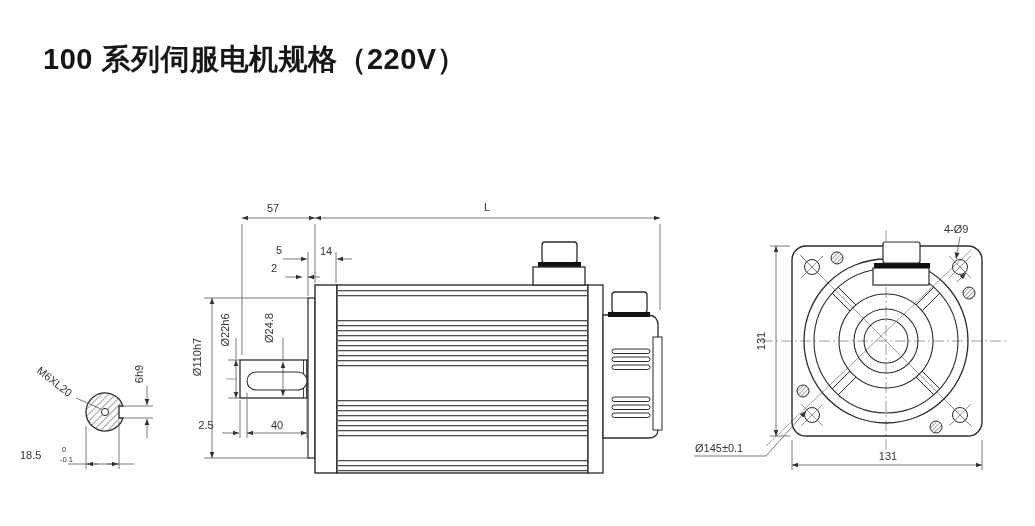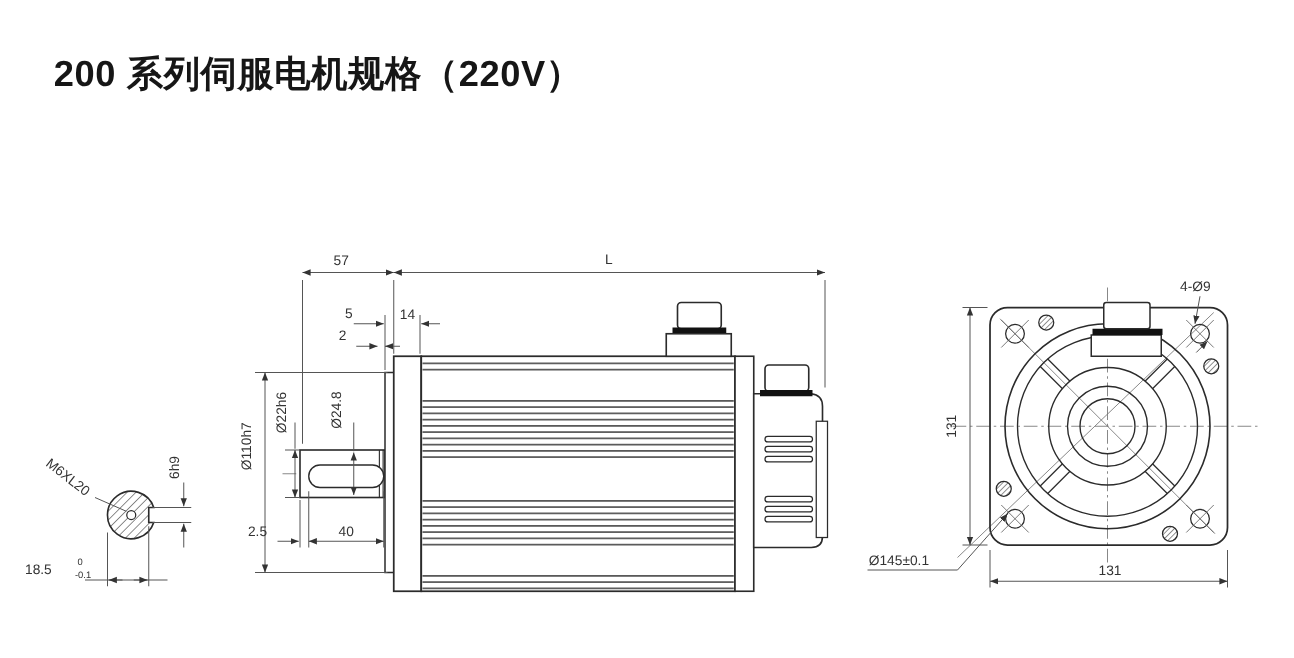--- a/index.html
+++ b/index.html
@@ -9,21 +9,21 @@
          letter-spacing:0.5px;white-space:nowrap;}
   svg{position:absolute;left:0;top:0;}
   svg text{font-family:"Liberation Sans", sans-serif;fill:#333;}
   .dim{font-size:11px;}
   .dimsm{font-size:7.5px;}
 </style>
 </head>
 <body>
 
 <div id="stage">
-  <div id="title">200 系列伺服电机规格（220V）</div>
+  <div id="title">100 系列伺服电机规格（220V）</div>
 
   <svg width="1035" height="526" viewBox="0 0 1035 526">
     <defs>
       <marker id="ar" viewBox="0 0 10 10" refX="9" refY="5" markerWidth="9" markerHeight="9" orient="auto-start-reverse">
         <path d="M0,1.5 L9,5 L0,8.5 Z" fill="#333"></path>
       </marker>
       <pattern id="hatch" width="5" height="5" patternUnits="userSpaceOnUse" patternTransform="rotate(45)">
         <line x1="0" y1="0" x2="0" y2="5" stroke="#4a4a4a" stroke-width="1"></line>
       </pattern>
       <pattern id="hatch2" width="3" height="3" patternUnits="userSpaceOnUse" patternTransform="rotate(45)">

